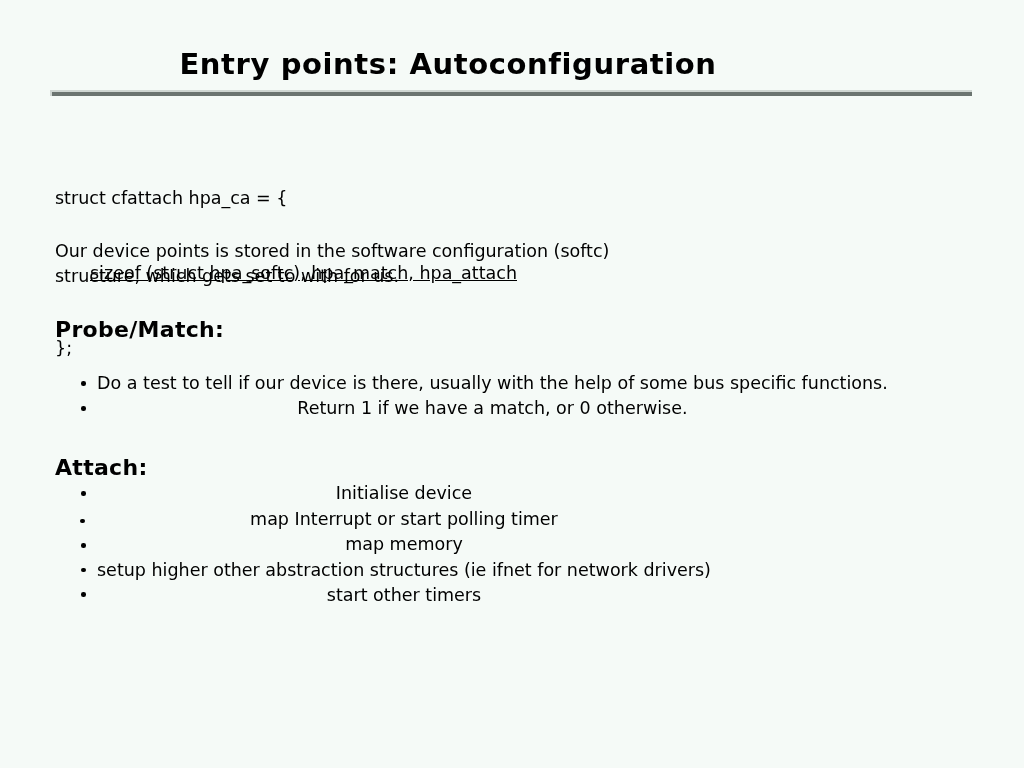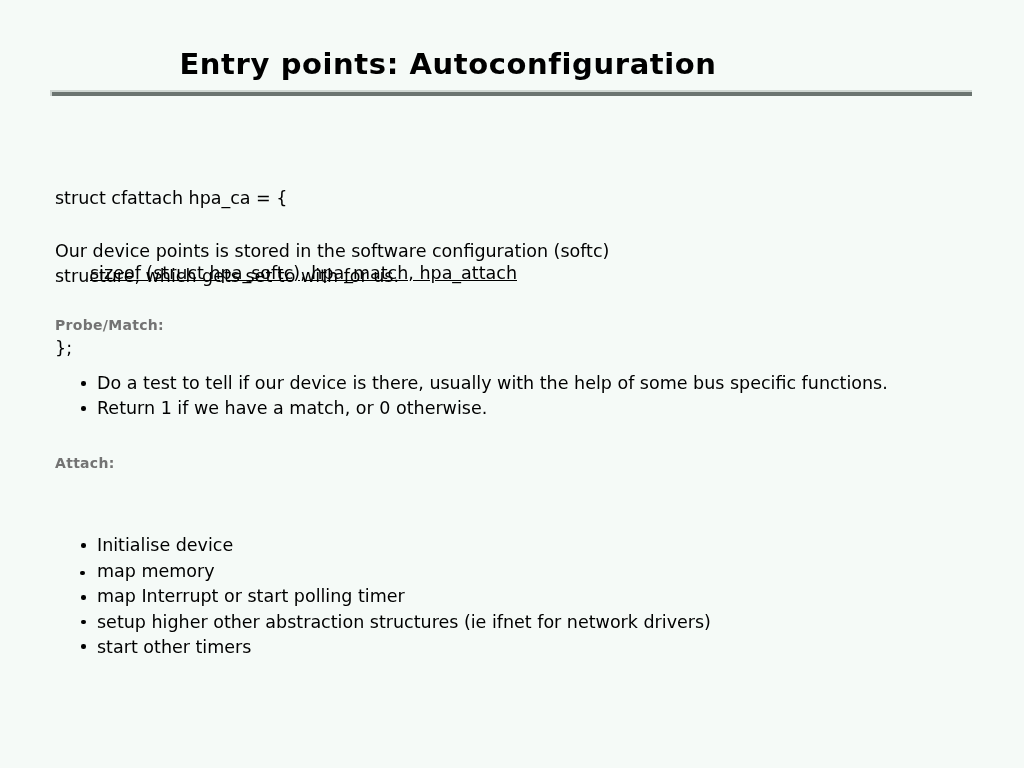--- a/index.html
+++ b/index.html
@@ -80,50 +80,51 @@
     left: 55px;
     font-size: 17.5px;
     line-height: 25px;
     color: #000;
   }
   .para-line { white-space: nowrap; }
 
   .section-head {
     position: absolute;
     left: 55px;
-    font-size: 14px;
+    font-size: 22px;
     font-weight: bold;
     letter-spacing: 0.3px;
-    color: #737373;
+    color: #000000;
   }
   .section-head.probe { top: 317px; }
   .section-head.attach { top: 455px; text-align: right; }
 
   .bullet-list {
     position: absolute;
     margin: 0;
     padding: 0;
     list-style: none;
   }
   .bullet-list.probe {
     top: 371px;
     left: 80px;
   }
   .bullet-list.attach {
-    top: 533px;
+    top: 481px;
     left: 80px;
   }
 
   .bullet-item {
     position: relative;
     padding-left: 17px;
     font-size: 17.5px;
     line-height: 25px;
     white-space: nowrap;
     color: #000;
+    text-align: center;
   }
   .bullet-list.attach .bullet-item {
     line-height: 25.5px;
   }
   .bullet-dot {
     position: absolute;
     left: 1px;
     top: 10px;
     width: 4.5px;
     height: 4.5px;
@@ -172,25 +173,25 @@
 
     <div class="section-head attach">Attach:</div>
 
     <ul class="bullet-list attach">
       <li class="bullet-item">
         <span class="bullet-dot"></span>
         <span>Initialise device</span>
       </li>
       <li class="bullet-item">
         <span class="bullet-dot"></span>
+        <span>map Interrupt or start polling timer</span>
+      </li>
+      <li class="bullet-item">
+        <span class="bullet-dot"></span>
         <span>map memory</span>
-      </li>
-      <li class="bullet-item">
-        <span class="bullet-dot"></span>
-        <span>map Interrupt or start polling timer</span>
       </li>
       <li class="bullet-item">
         <span class="bullet-dot"></span>
         <span>setup higher other abstraction structures (ie ifnet for network drivers)</span>
       </li>
       <li class="bullet-item">
         <span class="bullet-dot"></span>
         <span>start other timers</span>
       </li>
     </ul>

